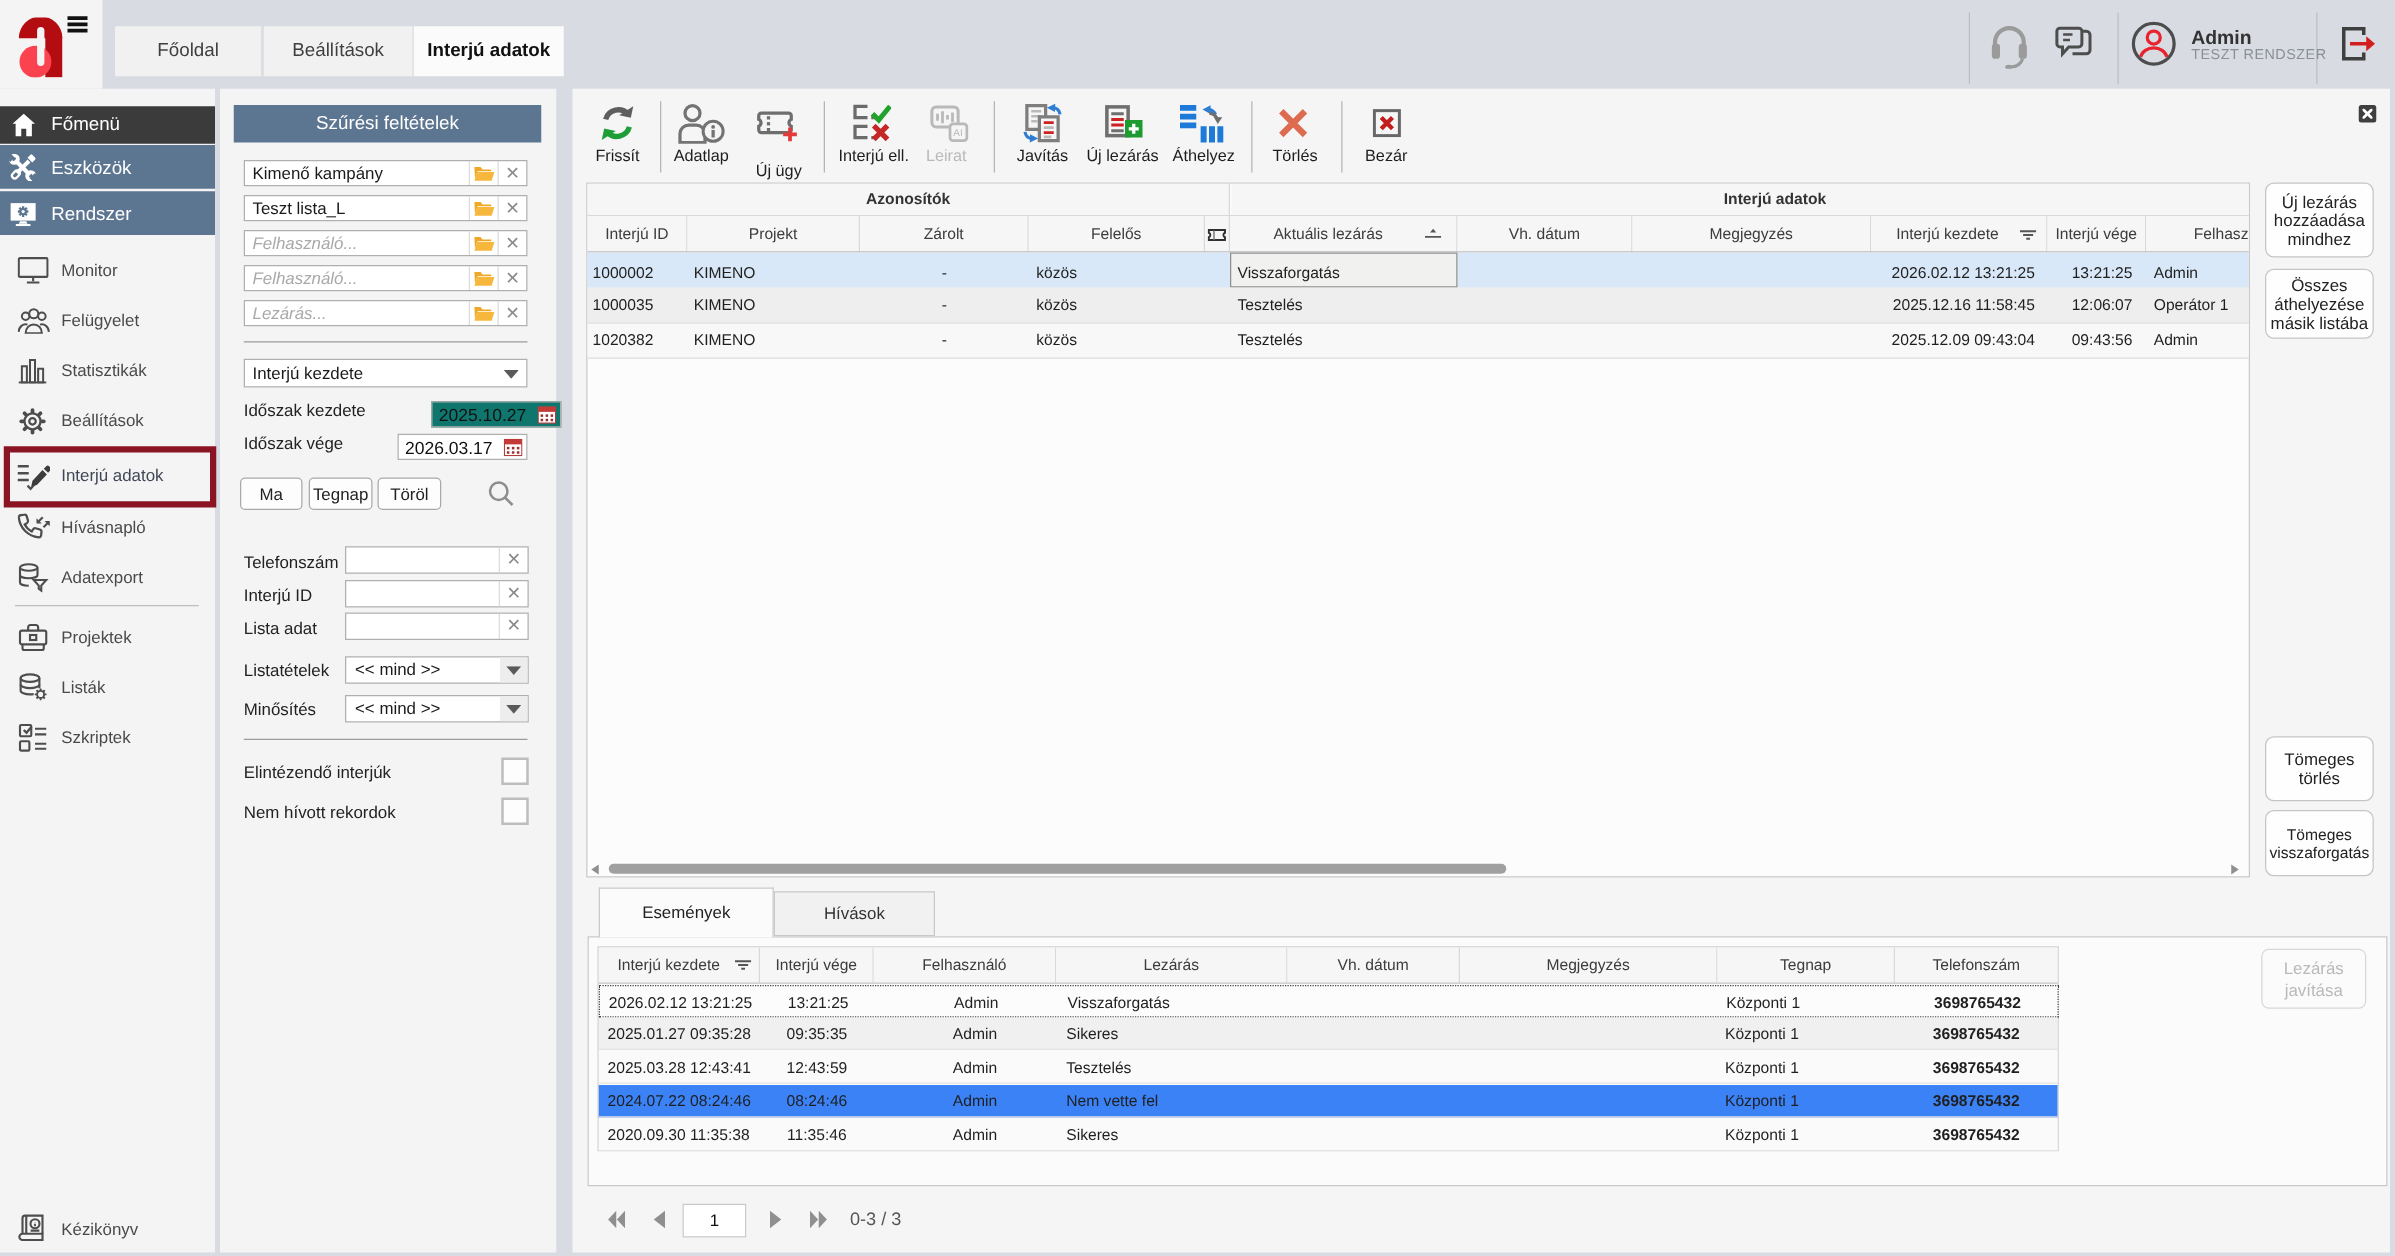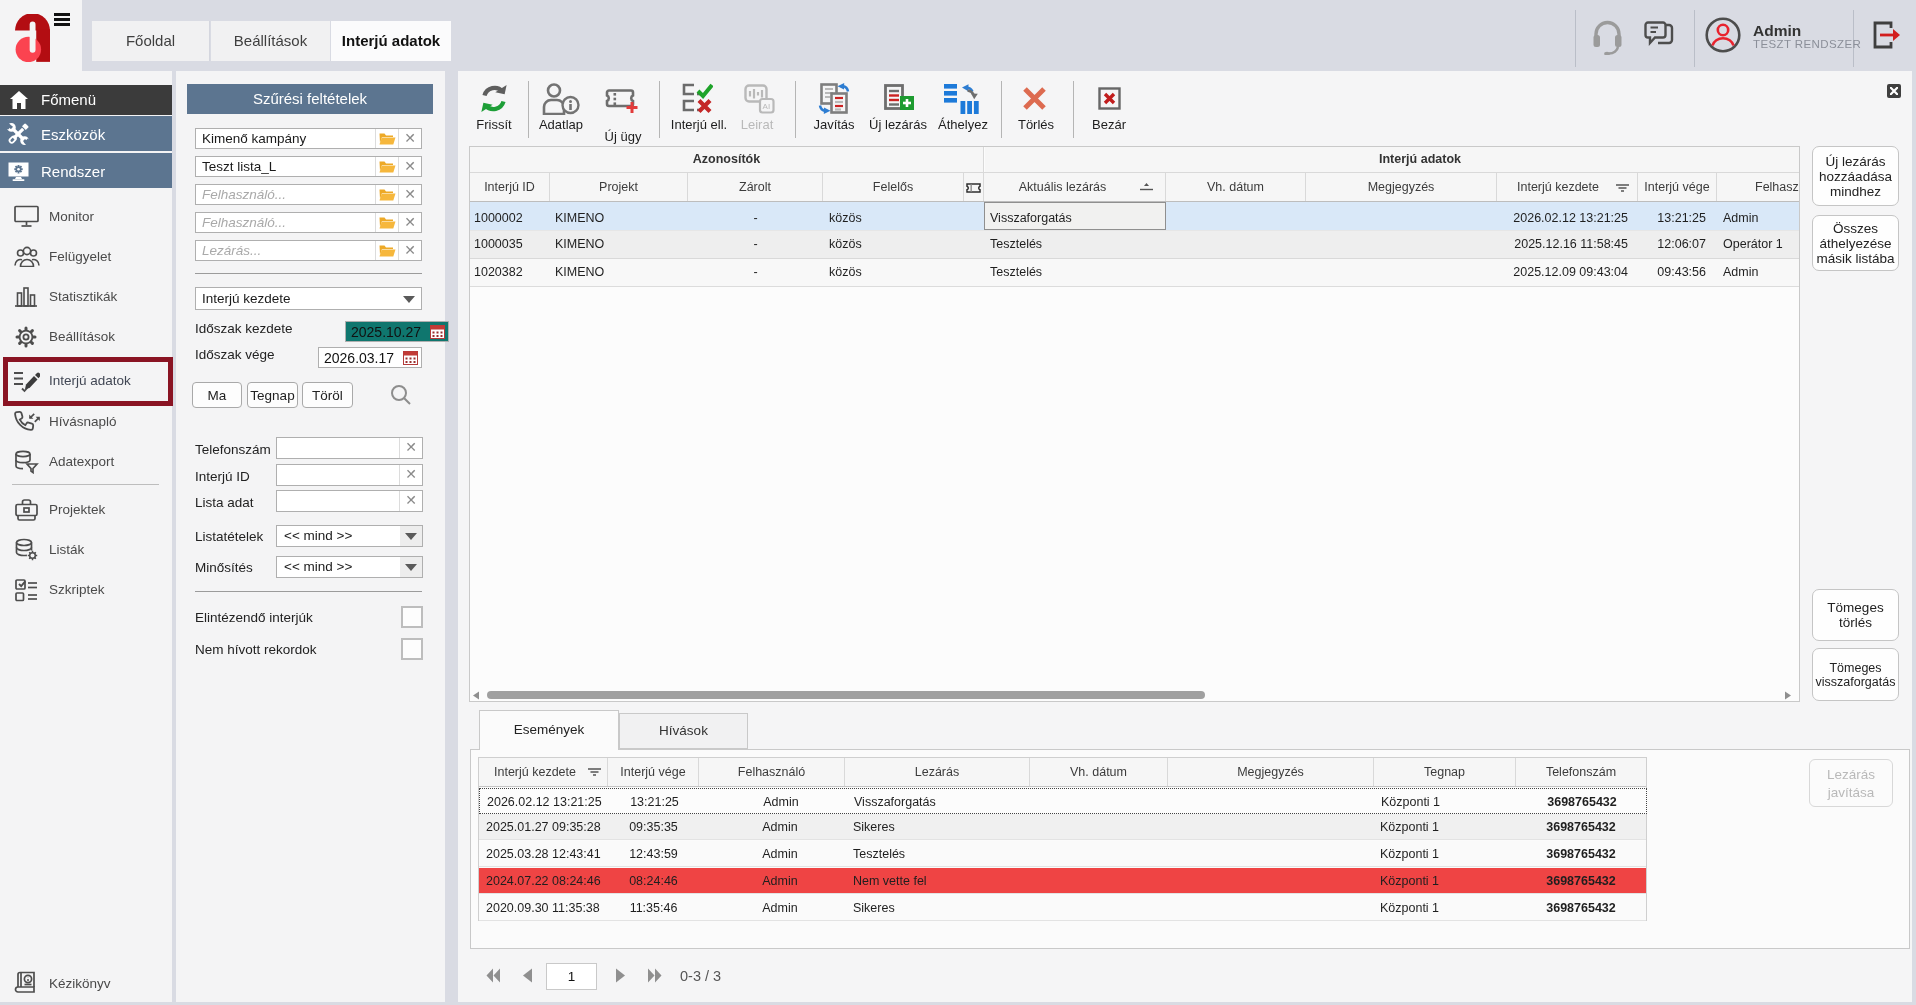--- a/index.html
+++ b/index.html
@@ -635,21 +635,21 @@
   <div class="bcell" style="left:1037px;width:130px;text-align:center;font-weight:bold;">3698765432</div>
 </div>
 <div class="brow" style="top:841px;background:#fafafa;border-bottom:1px solid #e3e3e3;">
   <div class="bcell" style="left:7px;">2025.03.28 12:43:41</div>
   <div class="bcell" style="left:129px;width:91px;text-align:center;">12:43:59</div>
   <div class="bcell" style="left:228px;width:146px;text-align:center;">Admin</div>
   <div class="bcell" style="left:374px;">Tesztelés</div>
   <div class="bcell" style="left:901px;">Központi 1</div>
   <div class="bcell" style="left:1037px;width:130px;text-align:center;font-weight:bold;">3698765432</div>
 </div>
-<div class="brow" style="top:868px;background:#ef4444;border-bottom:1px solid #e3e3e3;">
+<div class="brow" style="top:868px;background:#3b82f6;border-bottom:1px solid #e3e3e3;">
   <div class="bcell" style="left:7px;">2024.07.22 08:24:46</div>
   <div class="bcell" style="left:129px;width:91px;text-align:center;">08:24:46</div>
   <div class="bcell" style="left:228px;width:146px;text-align:center;">Admin</div>
   <div class="bcell" style="left:374px;">Nem vette fel</div>
   <div class="bcell" style="left:901px;">Központi 1</div>
   <div class="bcell" style="left:1037px;width:130px;text-align:center;font-weight:bold;">3698765432</div>
 </div>
 <div class="brow" style="top:895px;background:#fafafa;border-bottom:1px solid #e3e3e3;">
   <div class="bcell" style="left:7px;">2020.09.30 11:35:38</div>
   <div class="bcell" style="left:129px;width:91px;text-align:center;">11:35:46</div>

